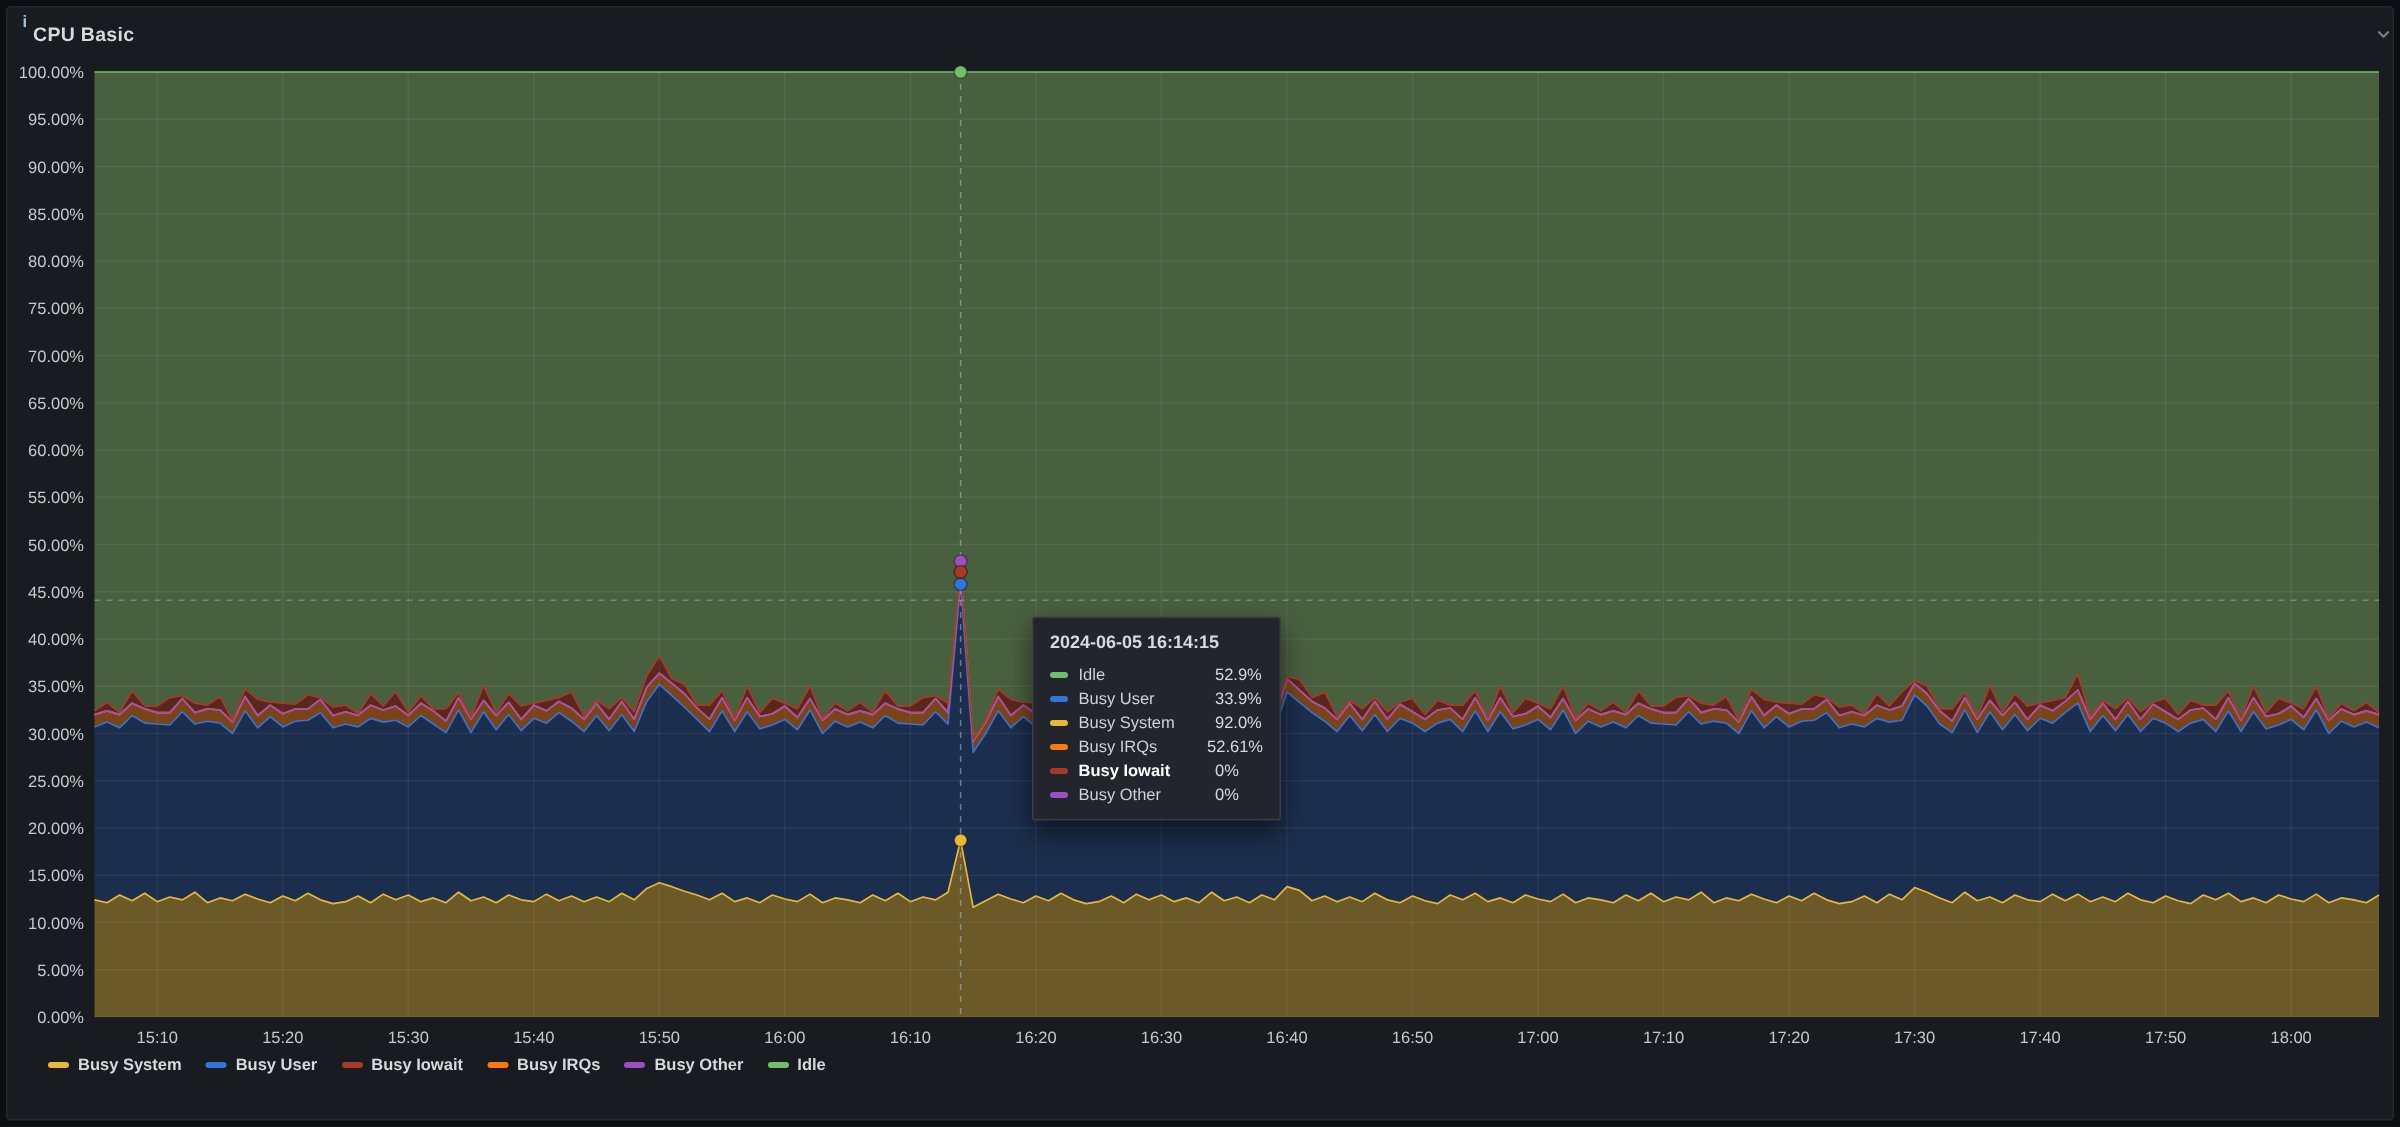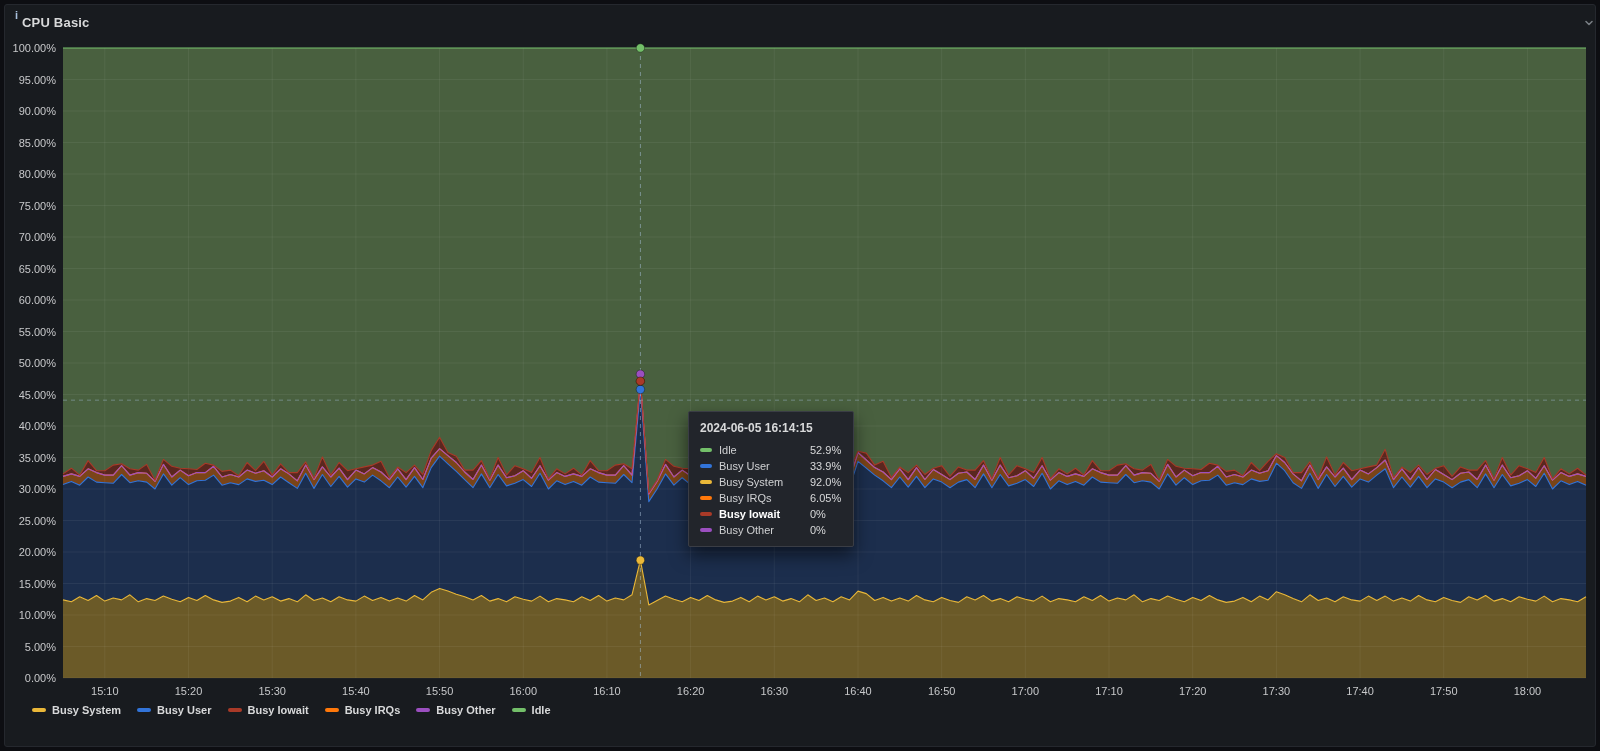--- a/index.html
+++ b/index.html
@@ -212,21 +212,21 @@
         <span class="tt-value">33.9%</span>
       </div>
       <div class="tt-row">
         <span class="tt-swatch" style="background: rgb(234, 184, 57);"></span>
         <span class="tt-label">Busy System</span>
         <span class="tt-value">92.0%</span>
       </div>
       <div class="tt-row">
         <span class="tt-swatch" style="background: rgb(255, 120, 10);"></span>
         <span class="tt-label">Busy IRQs</span>
-        <span class="tt-value">6.05%</span>
+        <span class="tt-value">52.61%</span>
       </div>
       <div class="tt-row bold">
         <span class="tt-swatch" style="background: rgb(169, 58, 40);"></span>
         <span class="tt-label">Busy Iowait</span>
         <span class="tt-value">0%</span>
       </div>
       <div class="tt-row">
         <span class="tt-swatch" style="background: rgb(155, 79, 192);"></span>
         <span class="tt-label">Busy Other</span>
         <span class="tt-value">0%</span>

